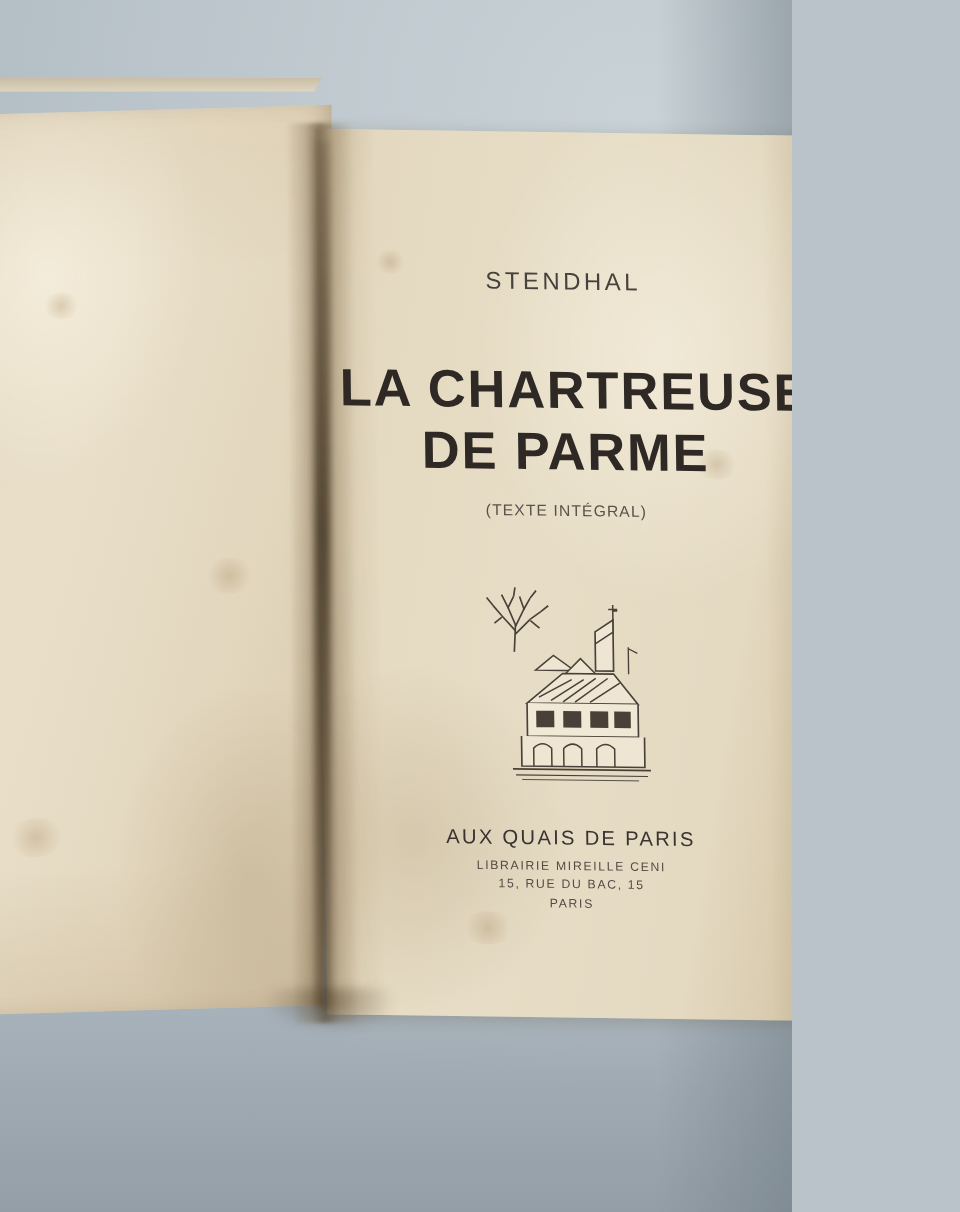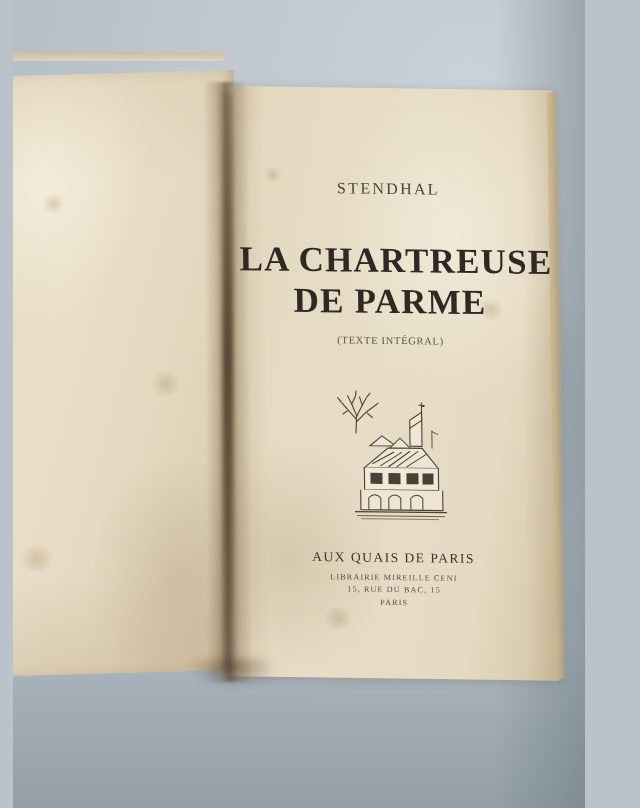--- a/index.html
+++ b/index.html
@@ -2,26 +2,25 @@
 <html><head>
 <meta charset="utf-8">
 <style>
   html, body {
     margin: 0;
     padding: 0;
     background: #b9c3c9;
   }
   #scene {
     position: relative;
-    width: 572px;
+    width: 528px;
     height: 808px;
     overflow: hidden;
-    font-family: Liberation Serif, serif;
+    font-family: Liberation Sans, sans-serif;
     background: linear-gradient(160deg, #c2ccd2 0%, #b6c1c8 40%, #aeb9c1 100%);
-    margin-left: 13px;
   }
 
   
   #backdrop {
     position: absolute;
     inset: 0;
     background:
       radial-gradient(120% 80% at 80% 10%, #c9d2d7 0%, #bcc6cc 45%, #aab5bd 100%);
   }
   #backdrop-shadow-right {

